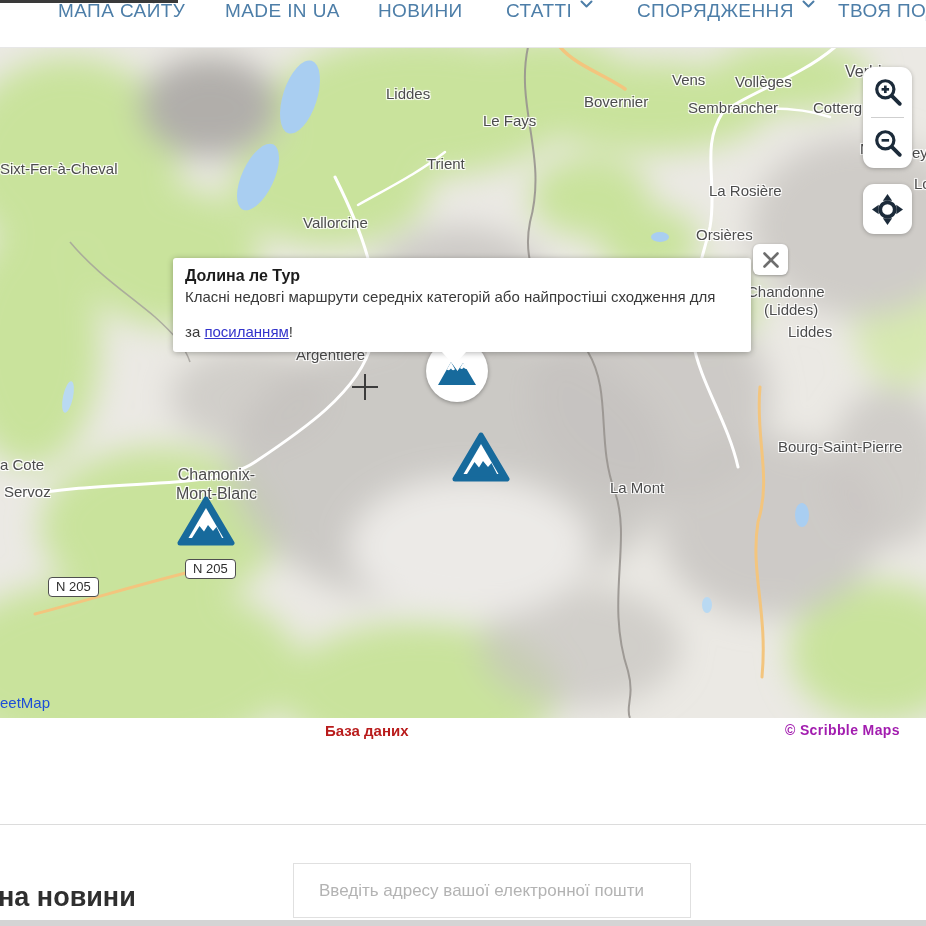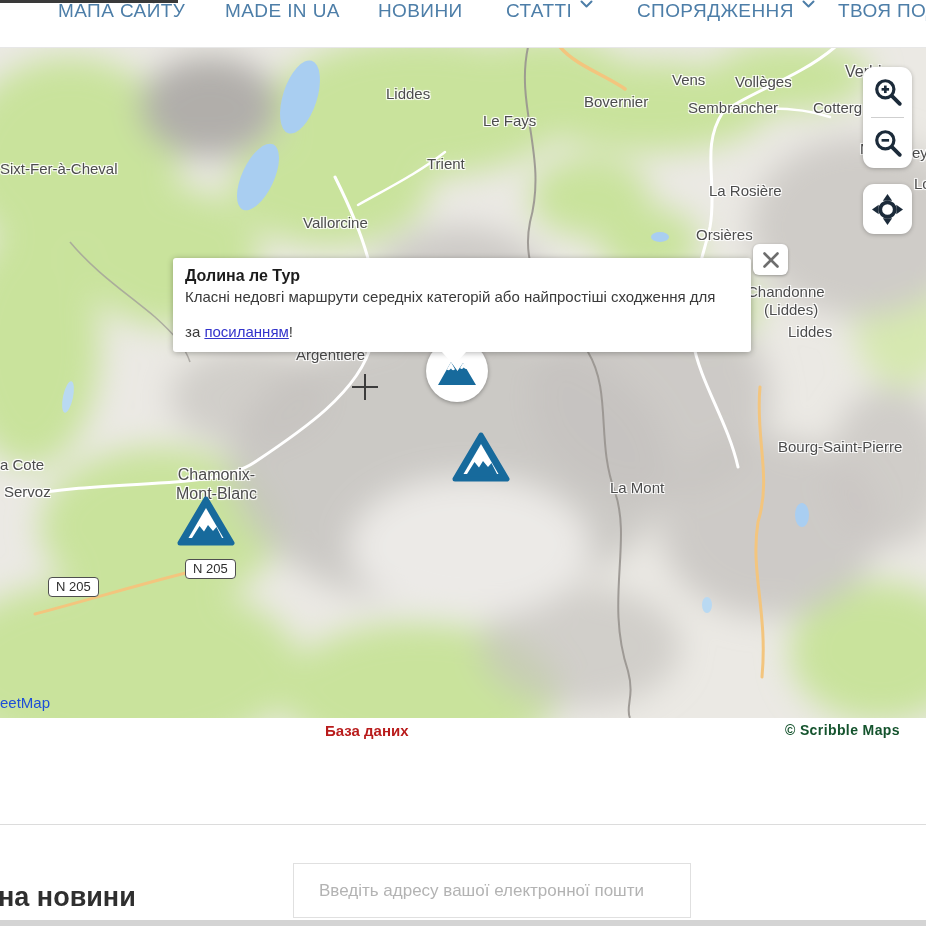--- a/index.html
+++ b/index.html
@@ -67,21 +67,21 @@
   }
 
   .crosshair { position:absolute; left:352px; top:327px; width:26px; height:26px; z-index:4; }
   .crosshair::before { content:''; position:absolute; left:12px; top:0; width:1.5px; height:26px; background:#3c3c3c; }
   .crosshair::after  { content:''; position:absolute; top:12px; left:0; height:1.5px; width:26px; background:#3c3c3c; }
 
   .osm-attr { position:absolute; left:0; top:647px; font-size:15px; color:#1d4ed8; z-index:5; text-decoration:none; cursor:pointer; }
 
   
   .map-caption { position:absolute; left:325px; top:722px; font-size:15px; font-weight:700; color:#b91c1c; }
-  .scribble-attr { position:absolute; right:26px; top:722px; font-size:14px; font-weight:700; color:#14532d; letter-spacing:.4px; text-decoration:none; }
+  .scribble-attr { position:absolute; right:26px; top:722px; font-size:14px; font-weight:700; color:#a21caf; letter-spacing:.4px; text-decoration:none; }
 
   
   .section-divider { position:absolute; top:824px; left:0; width:926px; height:1px; background:#dcdcdc; }
   .newsletter-heading { position:absolute; left:-2px; top:860px; font-size:27px; font-weight:700; color:#2f2f2f; white-space:nowrap; }
   .email-input {
     position:absolute; left:293px; top:863px; width:398px; height:55px; box-sizing:border-box;
     border:1px solid #e0e0e0; padding:0 10px 0 25px; font-size:17px; color:#333;
     font-family:"Liberation Sans", sans-serif; outline:none;
   }
   .email-input::placeholder { color:#b3b3b3; }

